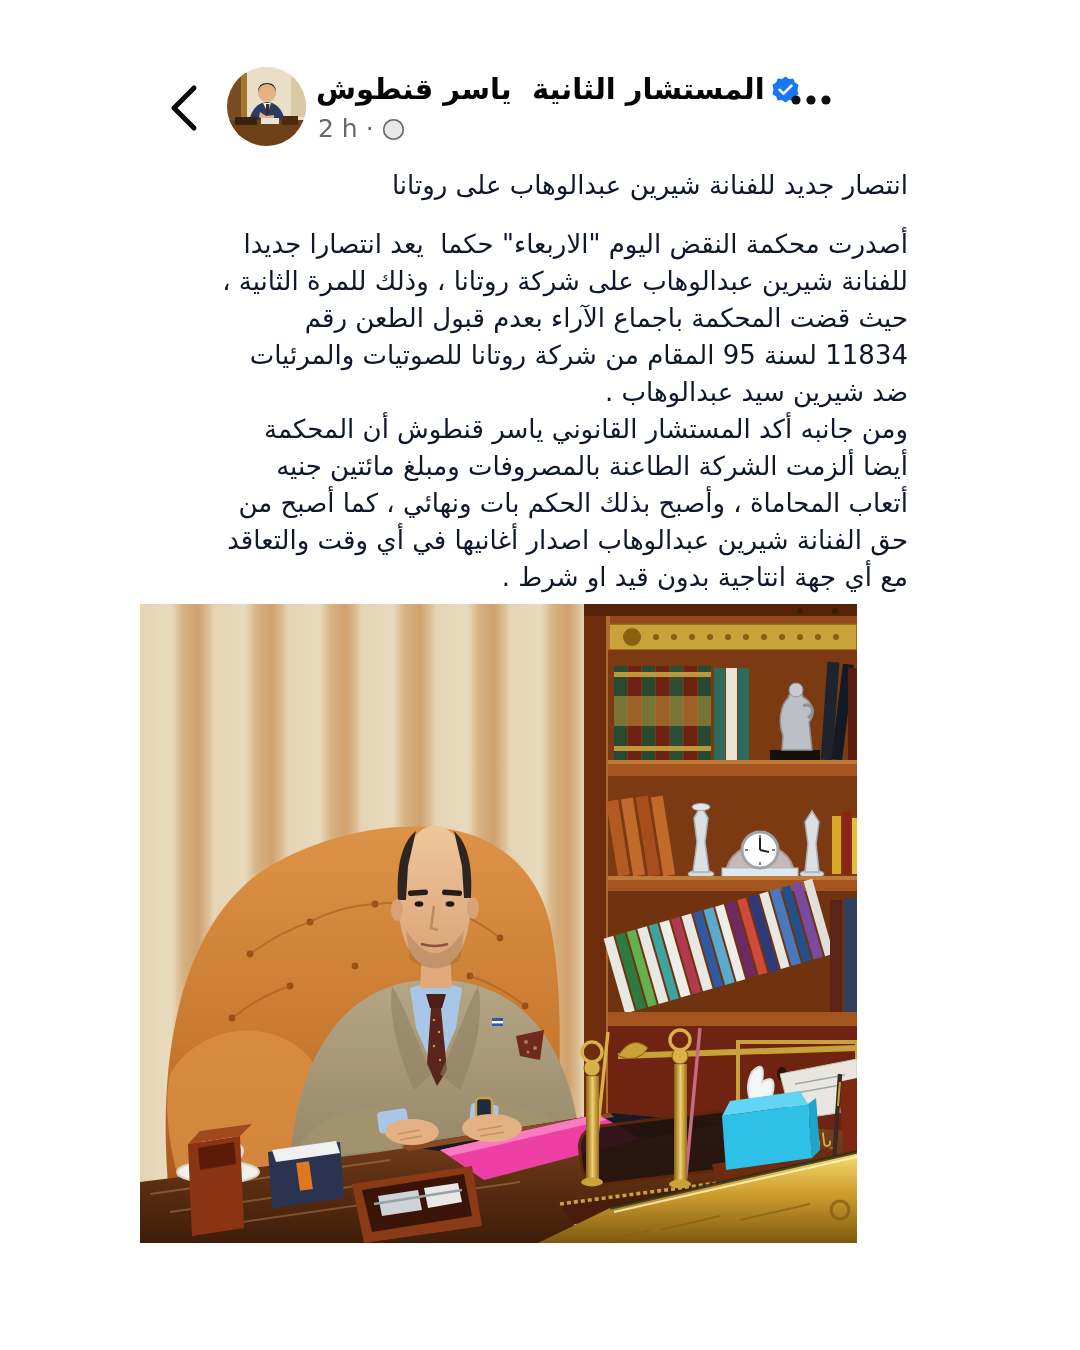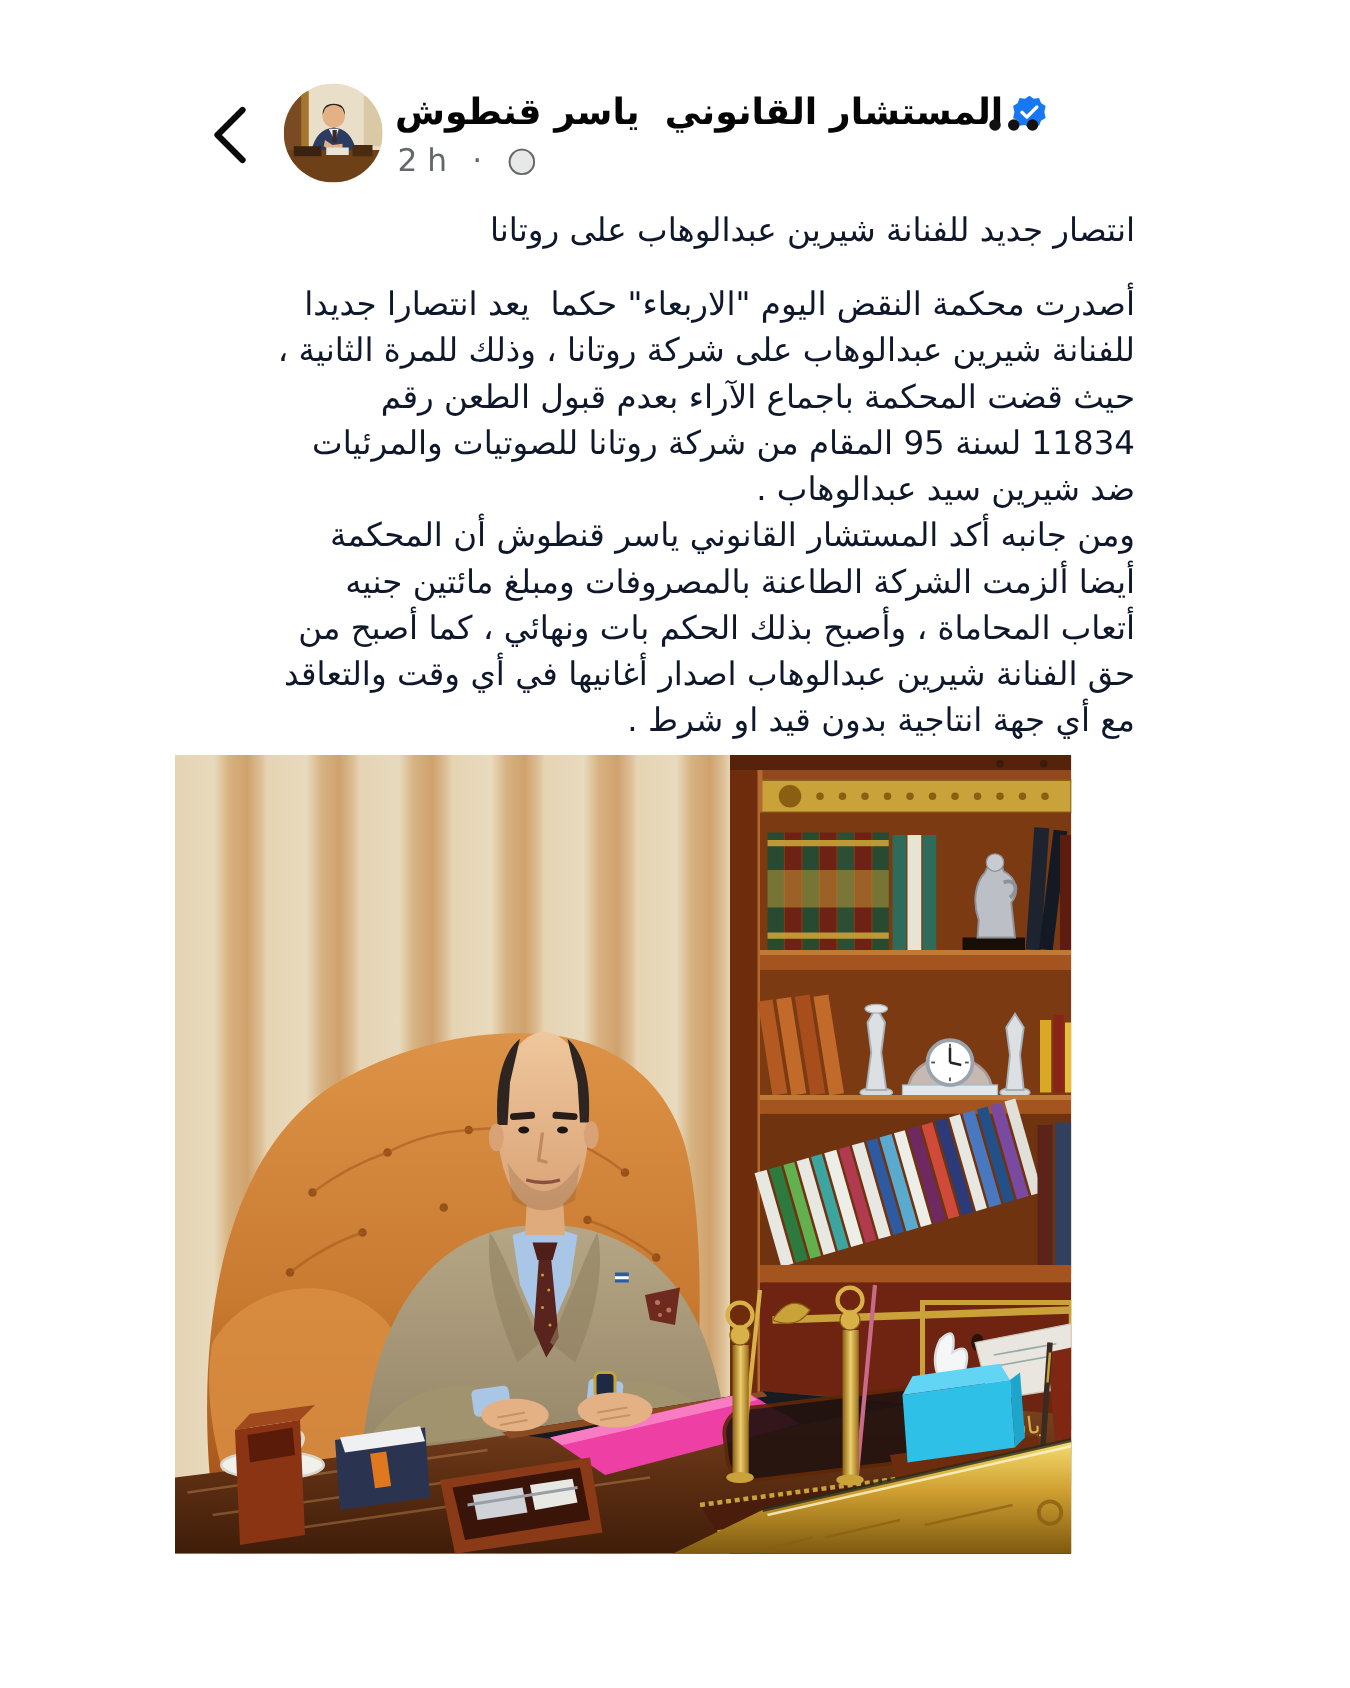--- a/index.html
+++ b/index.html
@@ -12,21 +12,21 @@
   .avatar{
     position:absolute;left:227px;top:67px;width:79px;height:79px;border-radius:50%;
     overflow:hidden;cursor:pointer;background:#e8ddc6;
   }
   .name-row{
     position:absolute;left:316px;top:72px;display:flex;direction:rtl;align-items:center;gap:7px;
     font-weight:bold;font-size:29px;color:#050505;white-space:pre;cursor:pointer;
   }
   .badge{width:27px;height:27px;flex:0 0 auto;}
   .meta-row{
-    position:absolute;left:318px;top:114px;display:flex;align-items:center;gap:20px;
+    position:absolute;left:318px;top:114px;display:flex;align-items:center;gap:8px;
     font-size:25px;color:#65676b;
   }
   .meta-row .globe{width:23px;height:23px;margin-top:2px;}
   .more-btn{position:absolute;left:788px;top:90px;width:46px;height:20px;cursor:pointer;}
   
   .post-text{
     position:absolute;left:148px;top:166px;width:760px;direction:rtl;text-align:right;
     color:#0f172a;
   }
   .post-title{margin:0 0 22px 0;font-size:26px;line-height:38px;font-weight:normal;}
@@ -63,21 +63,21 @@
       <rect x="34" y="51" width="18" height="6" fill="#e8e4da"></rect>
       <rect x="55" y="49" width="16" height="9" fill="#4a2a10"></rect>
     </svg>
   </div>
 
   <div class="name-row">
     <svg class="badge" viewBox="0 0 27 27">
       <path d="M13.5 0.5 L17 3 L21.3 2.4 L22.8 6.4 L26.5 8.7 L25.5 13.5 L26.5 18.3 L22.8 20.6 L21.3 24.6 L17 24 L13.5 26.5 L10 24 L5.7 24.6 L4.2 20.6 L0.5 18.3 L1.5 13.5 L0.5 8.7 L4.2 6.4 L5.7 2.4 L10 3 Z" fill="#1877f2"></path>
       <polyline points="7.5,13.8 11.5,17.6 19.5,9.6" fill="none" stroke="#ffffff" stroke-width="2.6" stroke-linecap="round" stroke-linejoin="round"></polyline>
     </svg>
-    <span>المستشار القانوني  ياسر قنطوش</span>
+    <span>المستشار الثانية  ياسر قنطوش</span>
   </div>
 
   <div class="meta-row">
     <span>2 h</span>
     <span>·</span>
     <svg class="globe" viewBox="0 0 24 24">
       <circle cx="12" cy="12" r="11" fill="#65676b"></circle>
       <path d="M12 1 a11 11 0 0 1 0 22 a11 11 0 0 1 0 -22 M4 8 q4 3 8 0 q4 -3 7 1 q-2 5 1 8 q-4 5 -9 4 q2-4 -1-6 q-5-1 -6-7" fill="#ffffff" opacity="0.85"></path>
       <circle cx="12" cy="12" r="10.2" fill="none" stroke="#65676b" stroke-width="1.6"></circle>
     </svg>

